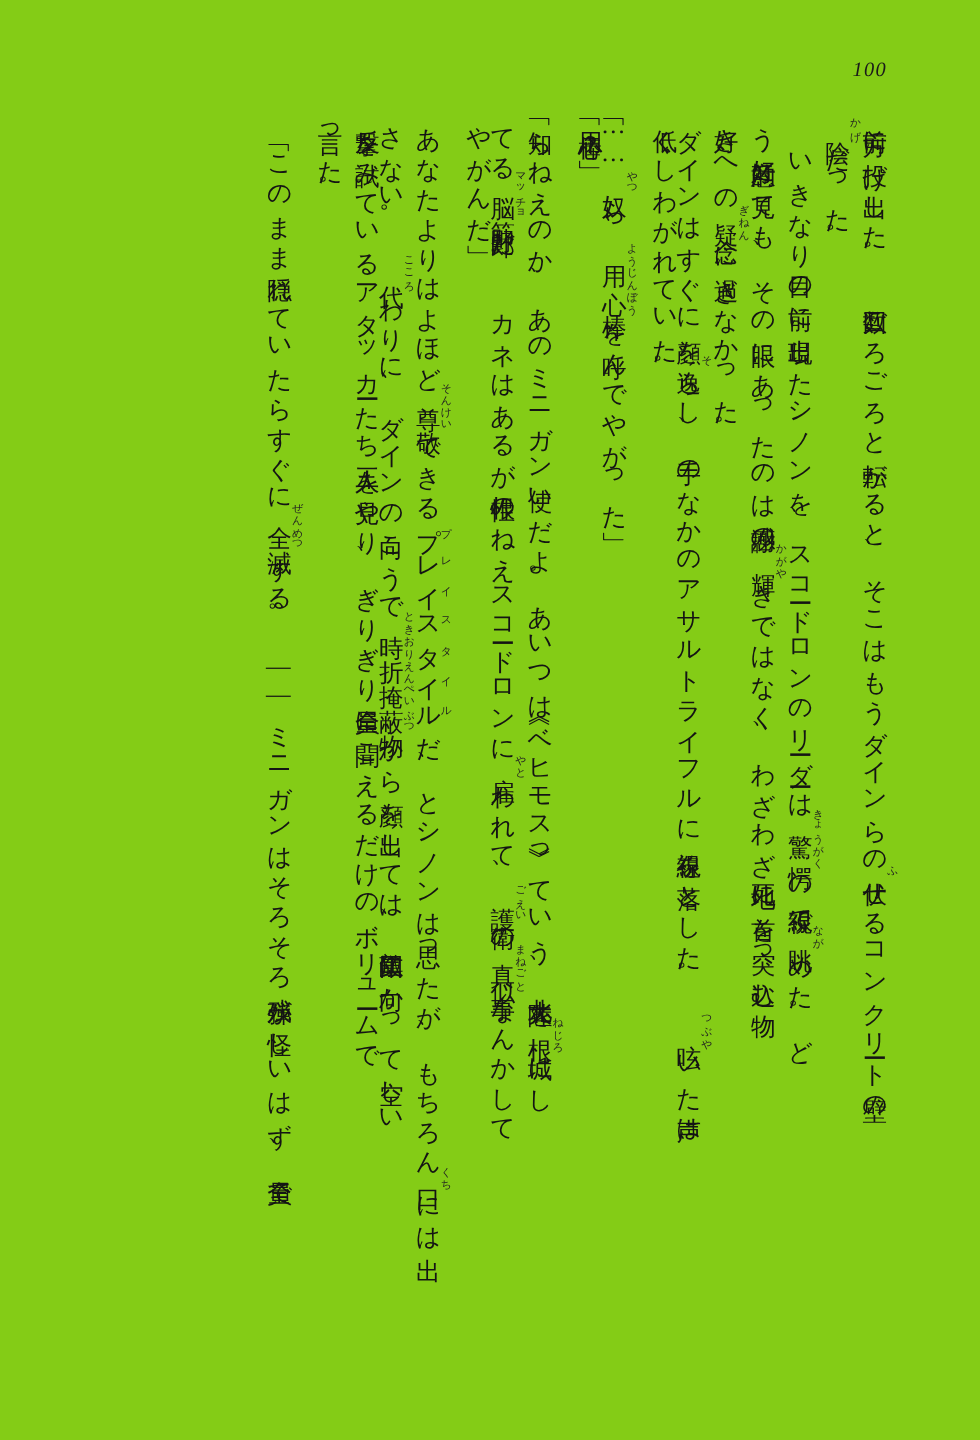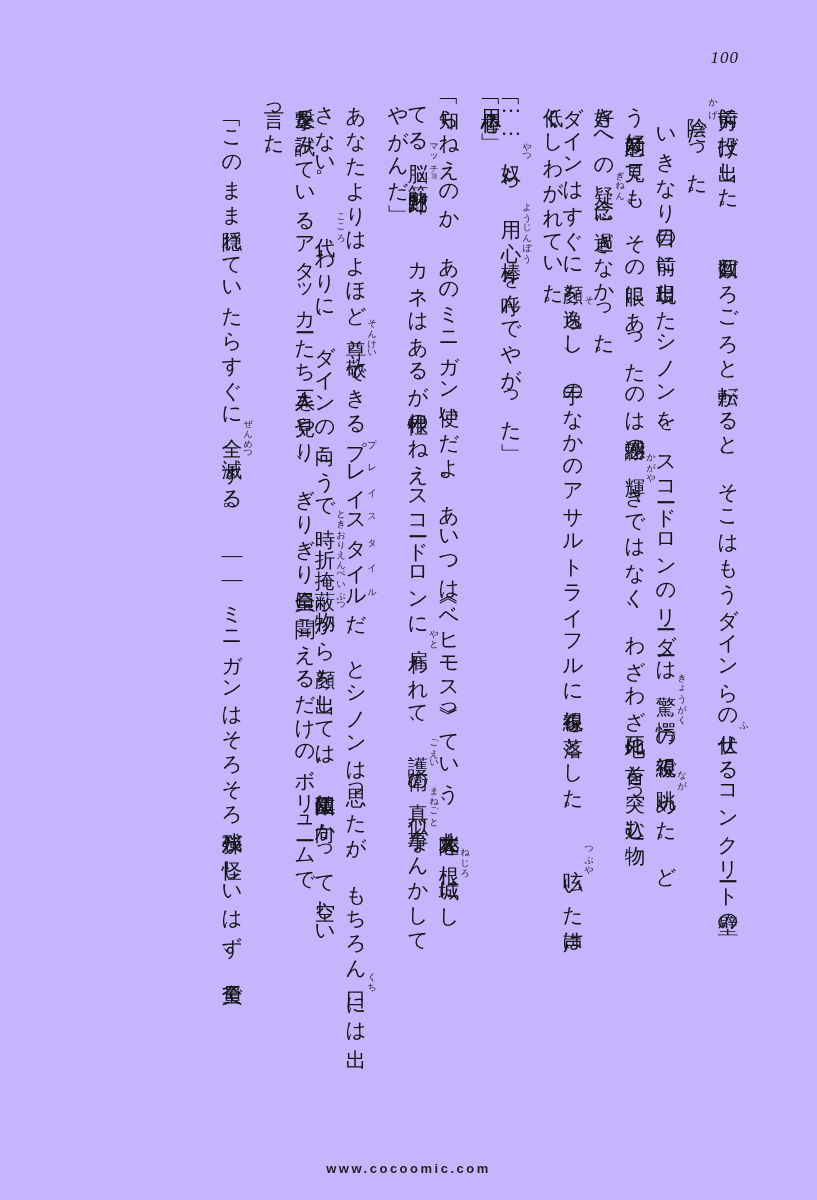--- a/index.html
+++ b/index.html
@@ -12,21 +12,21 @@
     height: 1200px;
     position: relative;
     font-family: "Liberation Serif", "DejaVu Serif", serif;
     color: #111111;
     overflow: hidden;
   }
 
   #page {
     position: absolute;
     inset: 0;
-    background: #c4b5fd;
+    background: #84cc16;
   }
 
   
   .page-number {
     position: absolute;
     top: 48px;
     right: 78px;
     font-style: italic;
     font-size: 17px;
     letter-spacing: 1px;
@@ -124,15 +124,14 @@
     <div class="line">さない。　<ruby>代<rt>こころ</rt></ruby>わりに、ダインの向こうで<ruby>時折掩蔽物<rt>ときおりえんぺいぶつ</rt></ruby>から顔を出しては、敵集団に向かって空しい</div>
 
     <div class="line">反撃を試みているアタッカーたち三人を見やり、ぎりぎり全員に聞こえるだけのボリュームで</div>
 
     <div class="line">言った。</div>
 
     <div class="line ind1">「このまま隠れていたらすぐに<ruby>全滅<rt>ぜんめつ</rt></ruby>する。　——ミニガンはそろそろ残弾が怪しいはず、全員で</div>
 
   </div>
 
-  <div class="footer">www.cocoomic.com</div>
 
 </div>
 
 </body></html>

